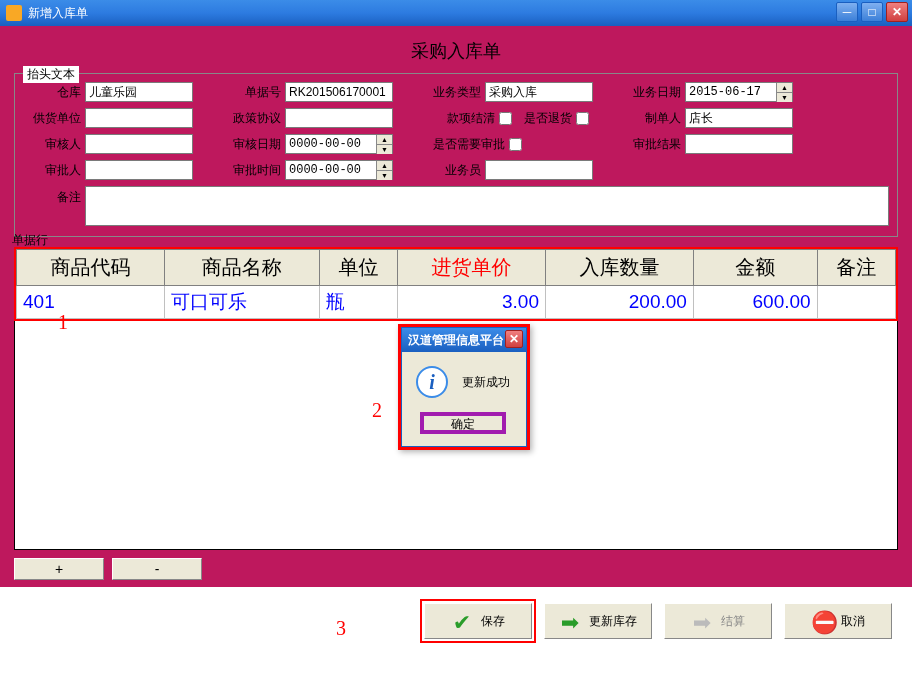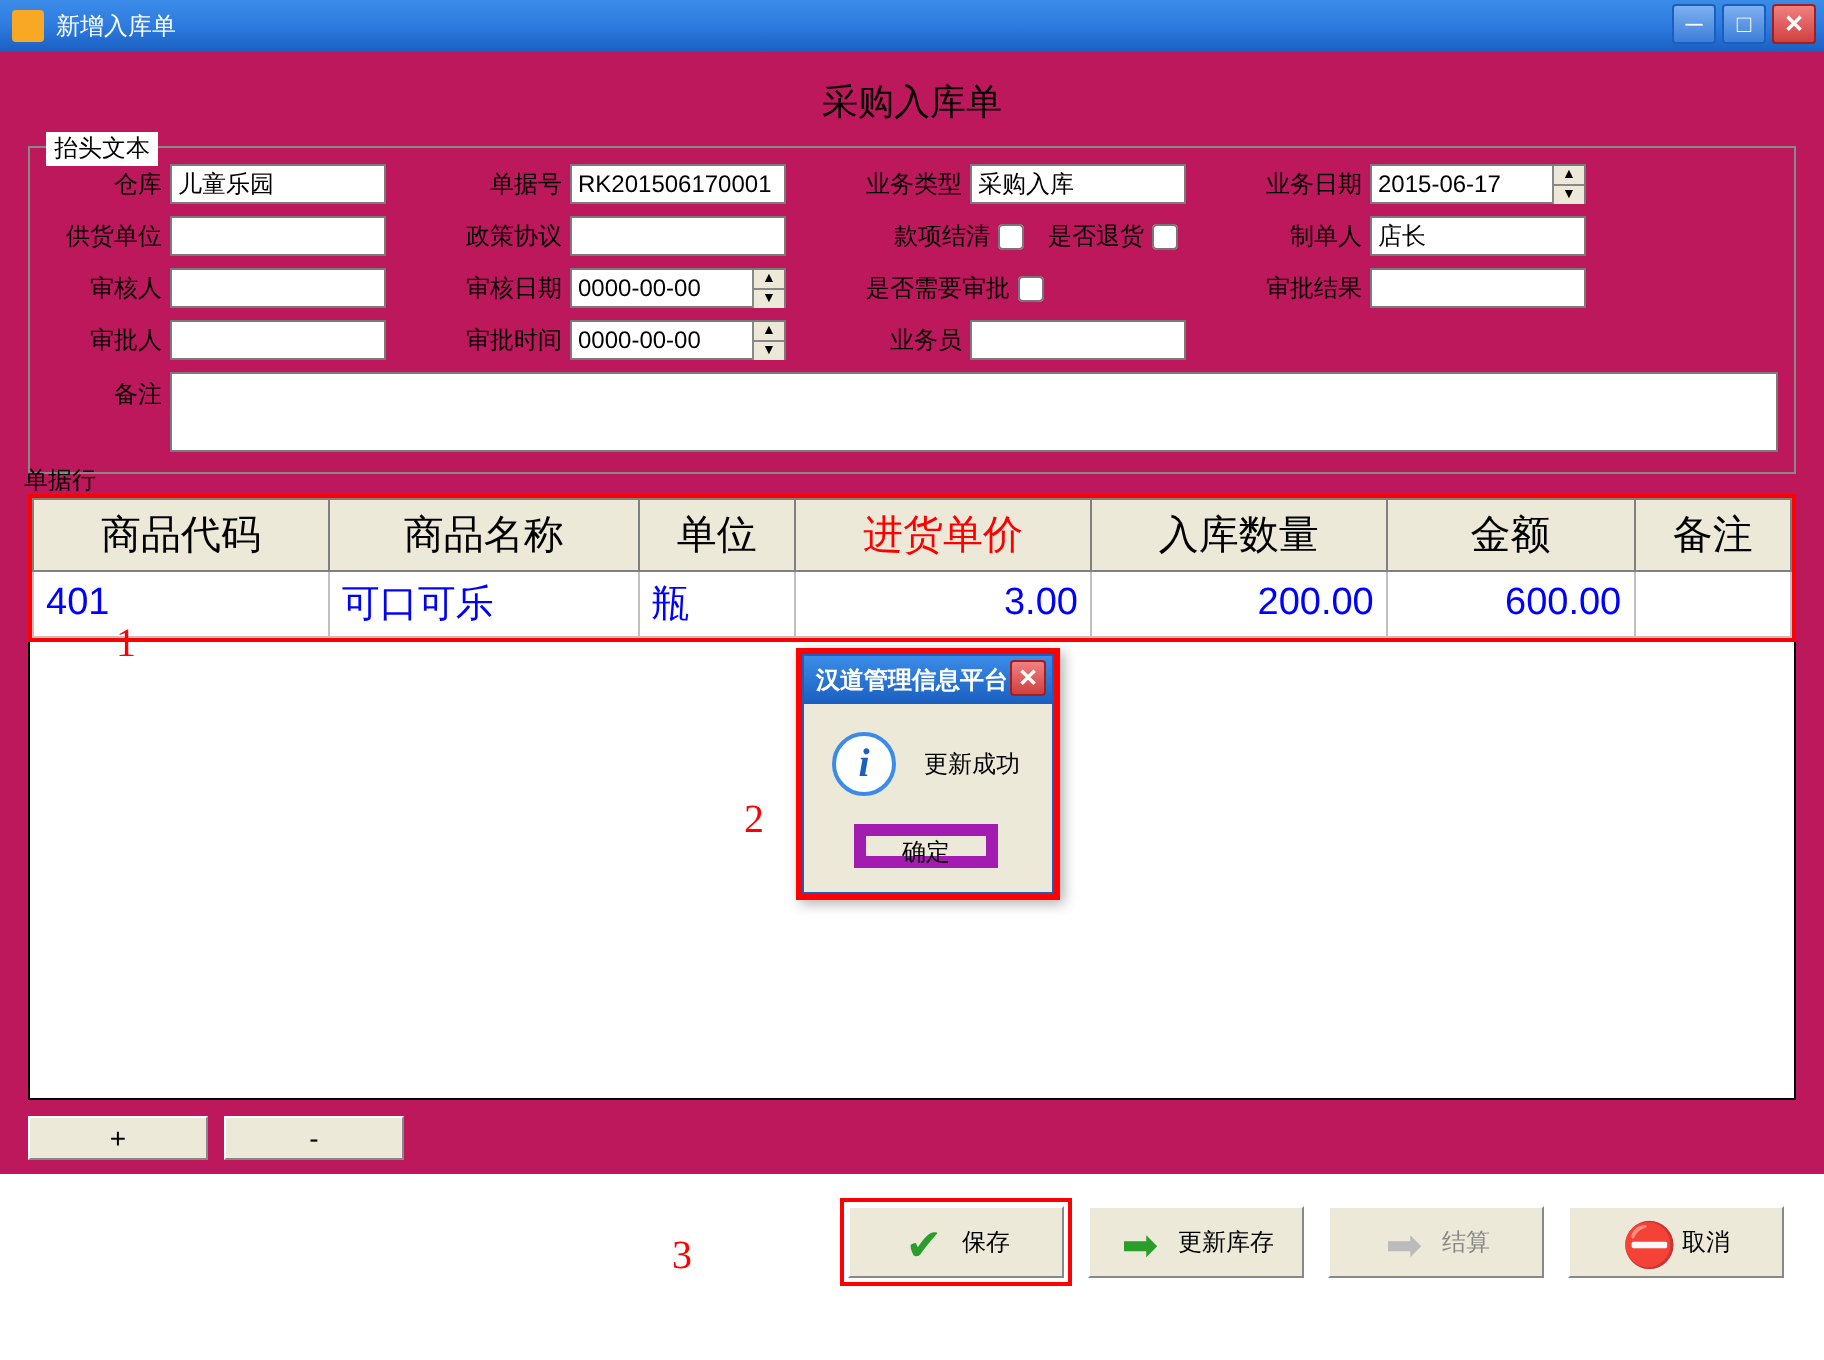--- a/index.html
+++ b/index.html
@@ -17,21 +17,21 @@
 .page-title { text-align: center; font-size: 18px; padding: 6px 0 10px 0; }
 
 .fieldset { border: 1px solid #888; padding: 8px 8px 10px 8px; position: relative; margin-bottom: 10px; }
 .fieldset .legend { position: absolute; top: -8px; left: 8px; background: #fff; padding: 0 4px; font-size: 12px; }
 
 .form-grid { display: grid; grid-template-columns: 200px 200px 200px 260px; row-gap: 6px; column-gap: 0; }
 .form-cell { display: flex; align-items: center; }
 .form-cell label { width: 62px; text-align: right; padding-right: 4px; white-space: nowrap; }
 .form-cell input[type="text"] { width: 108px; height: 20px; border: 1px solid #7a7a7a; background: #fff; padding: 0 3px; font-family: inherit; }
 .form-cell .spinner { width: 108px; height: 20px; border: 1px solid #7a7a7a; display: flex; background: #fff; }
-.form-cell .spinner input { border: none; flex: 1; width: 90px; padding: 0 3px; font-family: Liberation Sans, sans-serif; }
+.form-cell .spinner input { border: none; flex: 1; width: 90px; padding: 0 3px; font-family: Liberation Mono, monospace; }
 .form-cell .spinner .spin-btns { width: 16px; display: flex; flex-direction: column; }
 .form-cell .spinner .spin-btns div { flex: 1; background: #ece9d8; border-left: 1px solid #888; font-size: 7px; text-align: center; line-height: 9px; cursor: pointer; }
 .form-cell .spinner .spin-btns div:first-child { border-bottom: 1px solid #888; }
 .form-cell input[type="checkbox"] { width: 13px; height: 13px; }
 
 .remarks-row { display: flex; margin-top: 6px; }
 .remarks-row label { width: 62px; text-align: right; padding-right: 4px; padding-top: 3px; }
 .remarks-row textarea { flex: 1; height: 40px; border: 1px solid #7a7a7a; resize: none; font-family: inherit; }
 
 .long-row { display: flex; margin-top: 6px; }
@@ -51,21 +51,21 @@
 .annot-2 { position: absolute; color: #ff0000; font-size: 20px; left: 358px; top: 152px; font-family: serif; }
 .annot-3 { position: absolute; color: #ff0000; font-size: 20px; left: 336px; top: 617px; font-family: serif; }
 
 .dialog { position: absolute; border: 3px solid #ff0000; box-shadow: 2px 2px 6px rgba(0,0,0,0.3); }
 .dialog-inner { border: 1px solid #1a5fc0; }
 .dialog-title { height: 24px; background: linear-gradient(to bottom, #3b8ce8, #1a5fc0); color: #fff; display: flex; align-items: center; padding-left: 6px; position: relative; font-weight: bold; }
 .dialog-title .close { position: absolute; right: 3px; top: 2px; width: 18px; height: 18px; background: linear-gradient(to bottom, #f08080, #d04040); border: 1px solid #a02020; border-radius: 2px; color: #fff; text-align: center; line-height: 16px; cursor: pointer; font-weight: bold; }
 .dialog-body { background: #ece9d8; padding: 14px 16px 12px 14px; display: flex; flex-direction: column; }
 .dialog-msg-row { display: flex; align-items: center; gap: 14px; margin-bottom: 14px; }
 .info-icon { width: 32px; height: 32px; border-radius: 50%; background: #fff; border: 2px solid #3b8ce8; color: #1a5fc0; font-size: 20px; font-weight: bold; font-style: italic; font-family: Georgia, serif; display: flex; align-items: center; justify-content: center; }
-.dialog-btn { align-self: center; width: 72px; height: 22px; background: #ece9d8; border: 6px solid #a21caf; cursor: pointer; }
+.dialog-btn { align-self: center; width: 86px; height: 22px; background: #ece9d8; border: 4px solid #a21caf; cursor: pointer; }
 
 .pm-row { display: flex; gap: 8px; margin-top: 8px; }
 .pm-btn { width: 90px; height: 22px; background: #ece9d8; border: 1px solid #888; border-top-color: #fff; border-left-color: #fff; cursor: pointer; font-size: 14px; }
 
 .action-bar { display: flex; gap: 12px; justify-content: flex-end; padding: 16px 20px 10px 0; }
 .action-btn { width: 108px; height: 36px; background: #ece9d8; border: 1px solid #888; border-top-color: #fff; border-left-color: #fff; display: flex; align-items: center; justify-content: center; gap: 8px; cursor: pointer; font-size: 13px; }
 .action-btn.disabled { color: #888; }
 .action-btn.save-border { outline: 2px solid #ff0000; outline-offset: 2px; }
 .ico { width: 22px; height: 22px; display: inline-block; }
 .ico-check { color: #2a9d2a; font-size: 22px; }

